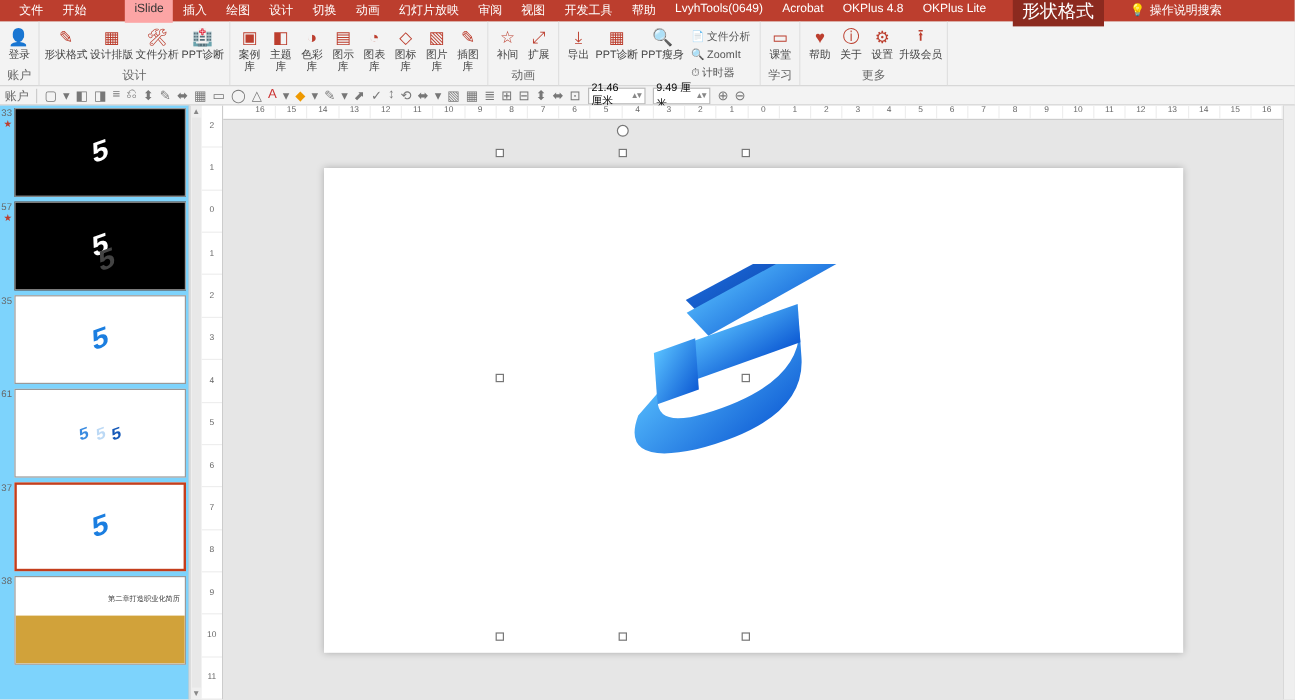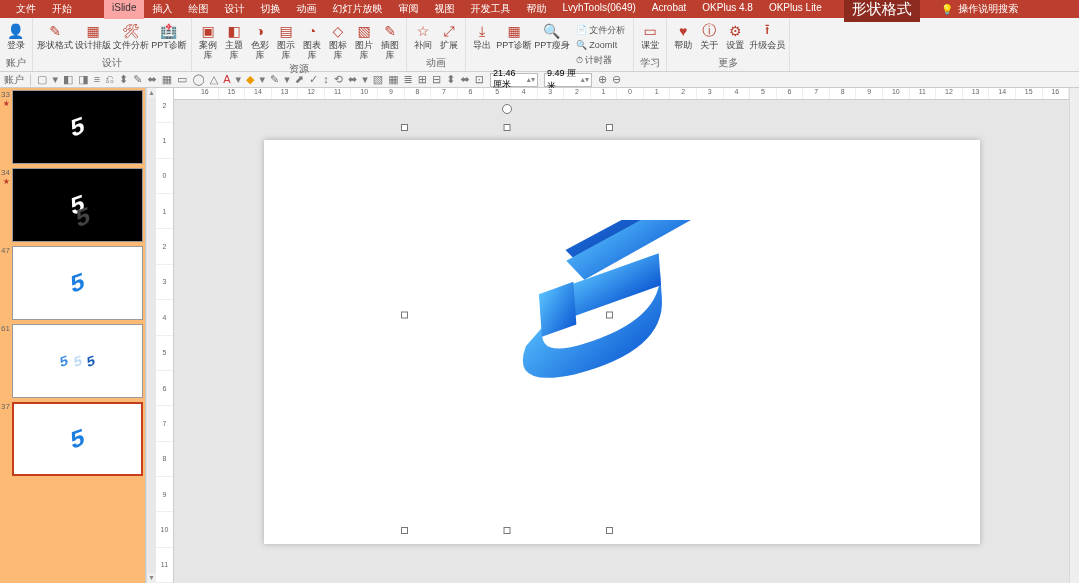--- a/index.html
+++ b/index.html
@@ -27,21 +27,21 @@
 .qat { height: 16px; background: #f3f3f3; border-bottom: 1px solid #ccc; display: flex; align-items: center; padding: 0 4px; gap: 6px; }
 .qat .ql { font-size: 10px; color: #666; }
 .qat .sep { width: 1px; height: 12px; background: #ccc; }
 .qat .icons { display: flex; gap: 5px; color: #777; font-size: 11px; }
 .qat .icons span { cursor: pointer; }
 .qat .dimbox { width: 48px; height: 14px; border: 1px solid #bbb; background: #fff; font-size: 9px; padding: 0 2px; display: flex; align-items: center; justify-content: space-between; }
 .qat .dimbox .spin { color: #888; font-size: 8px; line-height: 1; cursor: pointer; }
 
 .main { display: flex; height: 495px; }
 
-.slidepanel { width: 146px; background: #fdba74; border-right: 1px solid #ccc; overflow: hidden; }
+.slidepanel { width: 158px; background: #7dd3fc; border-right: 1px solid #ccc; overflow: hidden; }
 .slideitem { display: flex; padding: 2px 2px 2px 0; }
 .slideitem .num { width: 12px; font-size: 8px; color: #666; text-align: right; padding-right: 2px; }
 .slideitem .star { font-size: 8px; color: #bc3e2e; text-align:right; padding-right:2px; width:12px; }
 .slideitem .thumb { flex: 1; height: 74px; border: 1px solid #999; background: #fff; display: flex; align-items: center; justify-content: center; position: relative; overflow: hidden; }
 .slideitem.current .thumb { border: 2px solid #c43e1c; }
 .thumb.dark { background: #000; }
 .thumb .five { font-size: 24px; font-weight: 900; transform: skewY(-14deg) rotate(-6deg); }
 .thumb .five.white { color: #fff; }
 .thumb .five.blue { color: #1b7ee0; }
 .thumb .multi { display: flex; gap: 6px; }
@@ -165,21 +165,20 @@
         </div>
         <div class="btn">
           <div class="ico">▧</div>
           <div class="lbl">图片库</div>
         </div>
         <div class="btn">
           <div class="ico">✎</div>
           <div class="lbl">插图库</div>
         </div>
       </div>
-      <div class="label">资源</div>
     </div>
     <div class="group">
       <div class="items">
         <div class="btn">
           <div class="ico">☆</div>
           <div class="lbl">补间</div>
         </div>
         <div class="btn">
           <div class="ico">⤢</div>
           <div class="lbl">扩展</div>
@@ -308,30 +307,30 @@
         <div style="width: 12px;">
           <div class="num">33</div>
           <div class="star">★</div>
         </div>
         <div class="thumb dark">
           <div class="five white">5</div>
         </div>
       </div>
       <div class="slideitem">
         <div style="width: 12px;">
-          <div class="num">34</div>
+          <div class="num">57</div>
           <div class="star">★</div>
         </div>
         <div class="thumb dark">
           <div class="five white" style="position:relative">5<div style="position:absolute;left:4px;top:14px;color:#444">5</div></div>
         </div>
       </div>
       <div class="slideitem">
         <div style="width: 12px;">
-          <div class="num">47</div>
+          <div class="num">35</div>
           <div class="star"></div>
         </div>
         <div class="thumb">
           <div class="five blue">5</div>
         </div>
       </div>
       <div class="slideitem">
         <div style="width: 12px;">
           <div class="num">61</div>
           <div class="star"></div>
@@ -344,20 +343,30 @@
           </div>
         </div>
       </div>
       <div class="slideitem current">
         <div style="width: 12px;">
           <div class="num">37</div>
           <div class="star"></div>
         </div>
         <div class="thumb">
           <div class="five blue">5</div>
+        </div>
+      </div>
+      <div class="slideitem">
+        <div style="width: 12px;">
+          <div class="num">38</div>
+          <div class="star"></div>
+        </div>
+        <div class="thumb thumb38">
+          <div class="stripe"></div>
+          <div class="txtblock">第二章打造职业化简历</div>
         </div>
       </div>
     </div>
 
   <div class="scrollbar">
     <div class="arrow">▴</div>
     <div class="track"></div>
     <div class="arrow">▾</div>
   </div>
 

